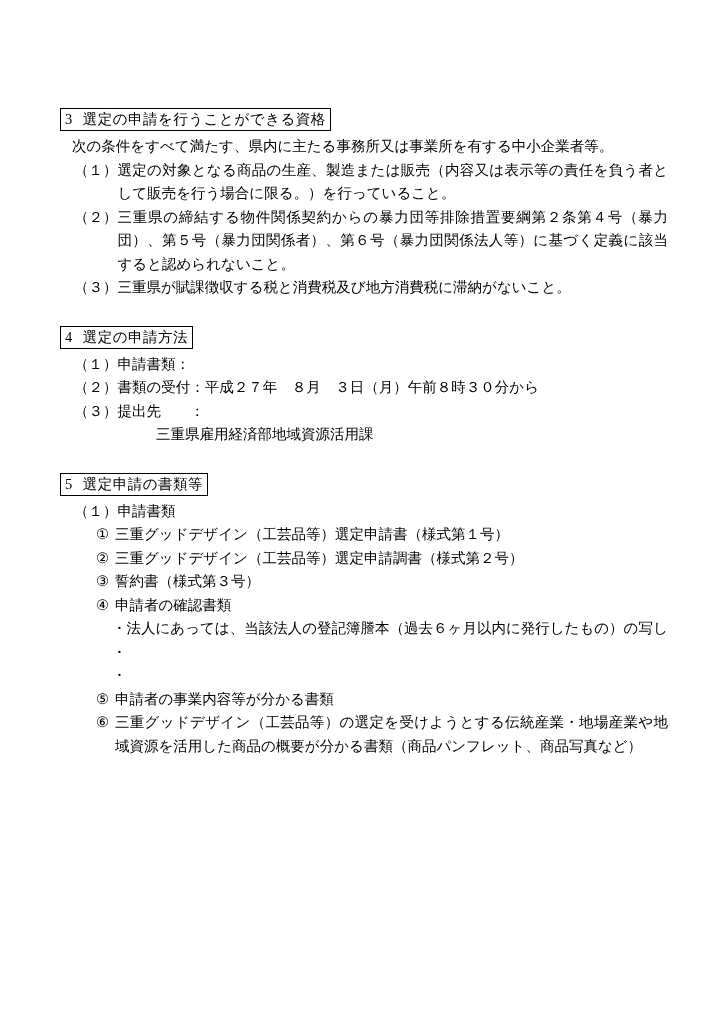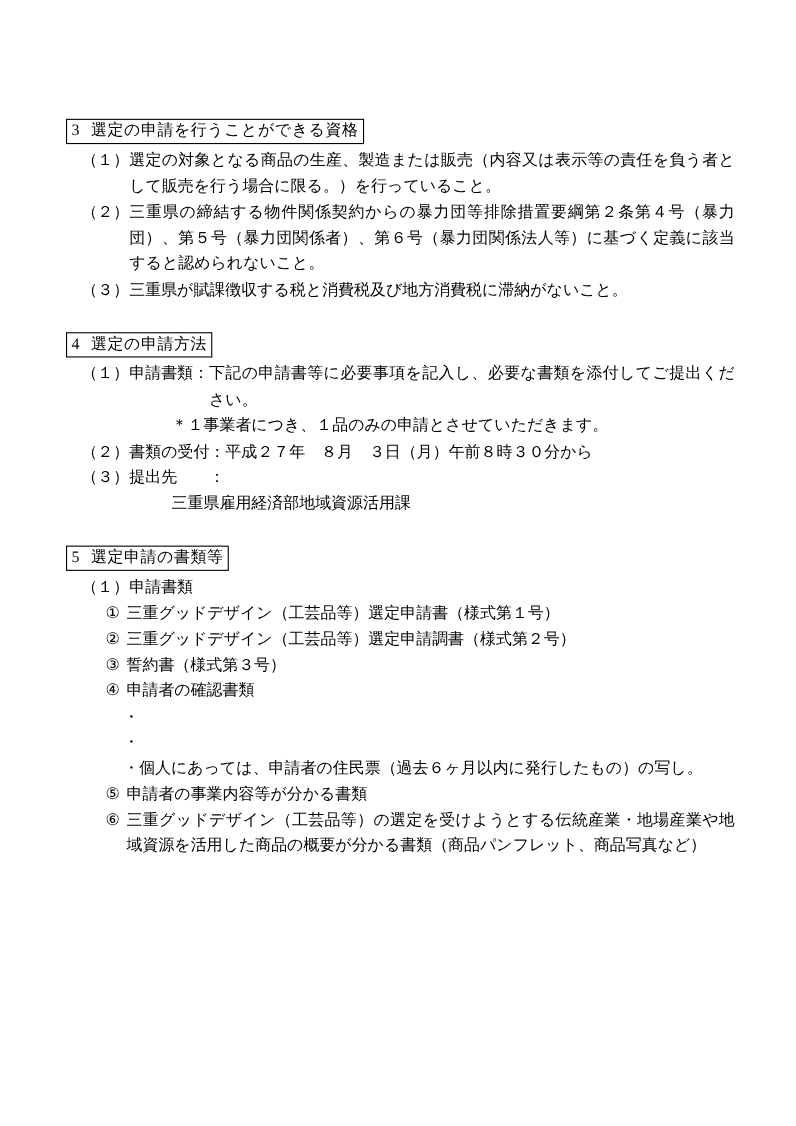--- a/index.html
+++ b/index.html
@@ -76,20 +76,21 @@
 </style>
 </head>
 <body>
 
 <div class="page">
 
   <div class="section">
     <div class="section-heading">
       <span class="heading-num">3</span><span>選定の申請を行うことができる資格</span>
     </div>
+    <div class="para indent1">次の条件をすべて満たす、県内に主たる事務所又は事業所を有する中小企業者等。</div>
     <div class="item lvl-1">
       <span class="marker">（１）</span>
       <span class="body">選定の対象となる商品の生産、製造または販売（内容又は表示等の責任を負う者として販売を行う場合に限る。）を行っていること。</span>
     </div>
     <div class="item lvl-1">
       <span class="marker">（２）</span>
       <span class="body">三重県の締結する物件関係契約からの暴力団等排除措置要綱第２条第４号（暴力団）、第５号（暴力団関係者）、第６号（暴力団関係法人等）に基づく定義に該当すると認められないこと。</span>
     </div>
     <div class="item lvl-1">
       <span class="marker">（３）</span>
@@ -100,23 +101,21 @@
   <div class="block-gap"></div>
 
   <div class="section">
     <div class="section-heading">
       <span class="heading-num">4</span><span>選定の申請方法</span>
     </div>
 
     <div class="item lvl-1">
       <span class="marker">（１）</span>
       <span class="label-col">申請書類：</span>
-      <span class="body">下記の申請書等に必要事項を記入し、必要な書類を添付してご提出ください。</span>
     </div>
-    <div class="para lvl-note">＊１事業者につき、１品のみの申請とさせていただきます。</div>
 
     <div class="item lvl-1">
       <span class="marker">（２）</span>
       <span class="label-col">書類の受付：</span>
       <span class="body nowrap">平成２７年　８月　３日（月）午前８時３０分から</span>
     </div>
 
     <div class="item lvl-1">
       <span class="marker">（３）</span>
       <span class="label-col">提出先　　：</span>
@@ -148,27 +147,27 @@
       <span class="marker">③</span>
       <span class="body" style="margin-left:6px;">誓約書（様式第３号）</span>
     </div>
     <div class="item lvl-2">
       <span class="marker">④</span>
       <span class="body" style="margin-left:6px;">申請者の確認書類</span>
     </div>
 
     <div class="item lvl-3">
       <span class="marker">・</span>
+      <span class="body">法人にあっては、当該法人の登記簿謄本（過去６ヶ月以内に発行したもの）の写し</span>
     </div>
     <div class="item lvl-3">
       <span class="marker">・</span>
     </div>
     <div class="item lvl-3">
       <span class="marker">・</span>
-      <span class="body">個人にあっては、申請者の住民票（過去６ヶ月以内に発行したもの）の写し。</span>
     </div>
 
     <div class="item lvl-2">
       <span class="marker">⑤</span>
       <span class="body" style="margin-left:6px;">申請者の事業内容等が分かる書類</span>
     </div>
     <div class="item lvl-2">
       <span class="marker">⑥</span>
       <span class="body" style="margin-left:6px;">三重グッドデザイン（工芸品等）の選定を受けようとする伝統産業・地場産業や地域資源を活用した商品の概要が分かる書類（商品パンフレット、商品写真など）</span>
     </div>

